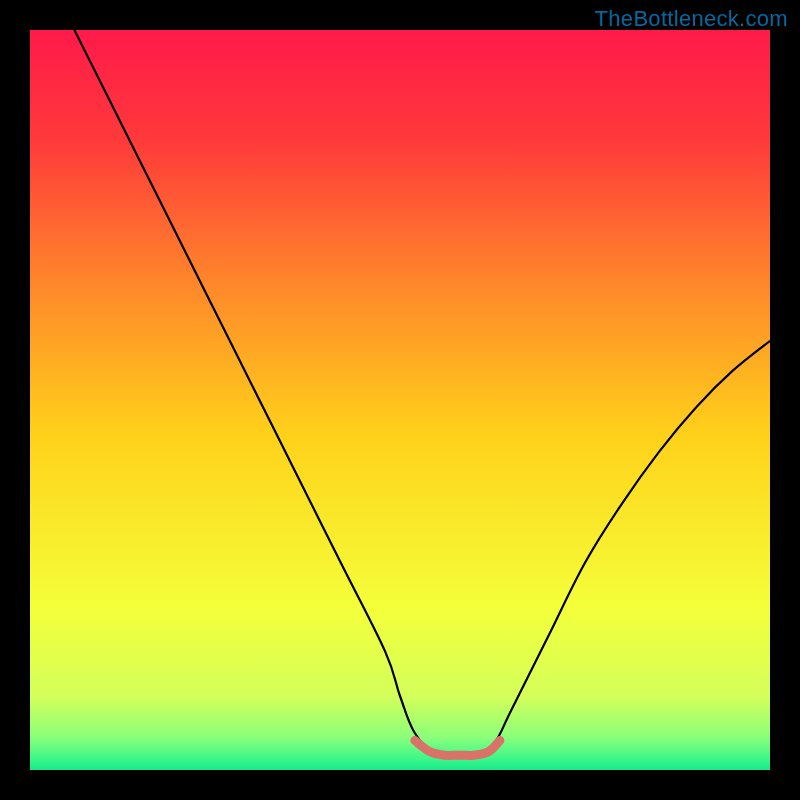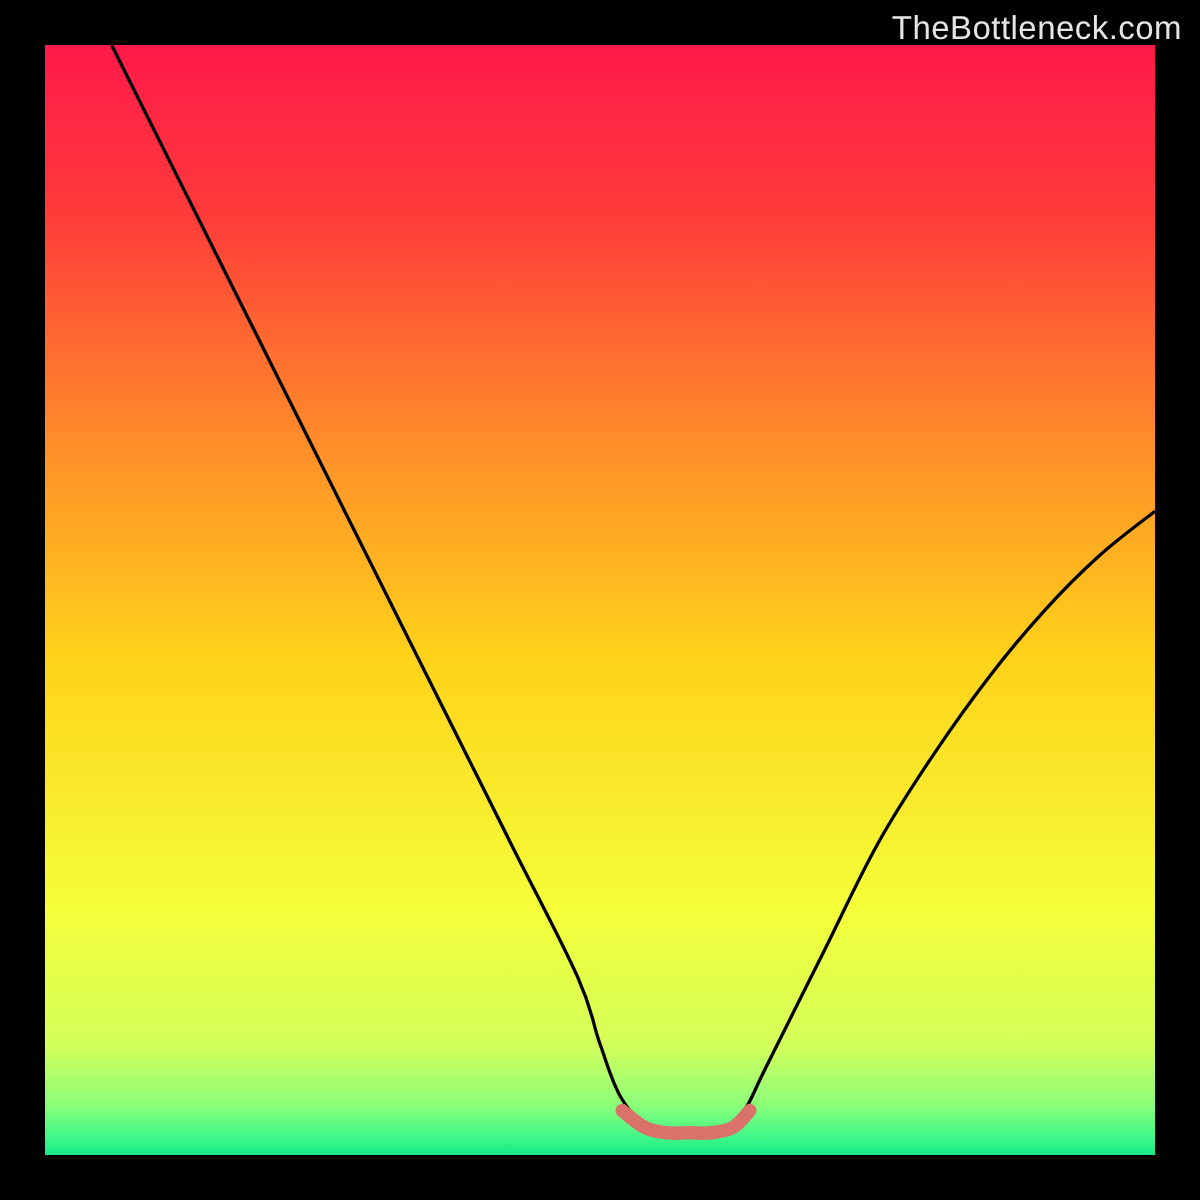--- a/index.html
+++ b/index.html
@@ -12,21 +12,21 @@
   }
   .container {
     position: relative;
     width: 800px;
     height: 800px;
   }
   .watermark {
     position: absolute;
     top: 6px;
     right: 12px;
-    color: #e5e5e5;
+    color: #0369a1;
     font-size: 22px;
     font-weight: 500;
     letter-spacing: 0.3px;
     z-index: 10;
   }
   .plot-area {
     position: absolute;
     left: 30px;
     top: 30px;
     width: 740px;

